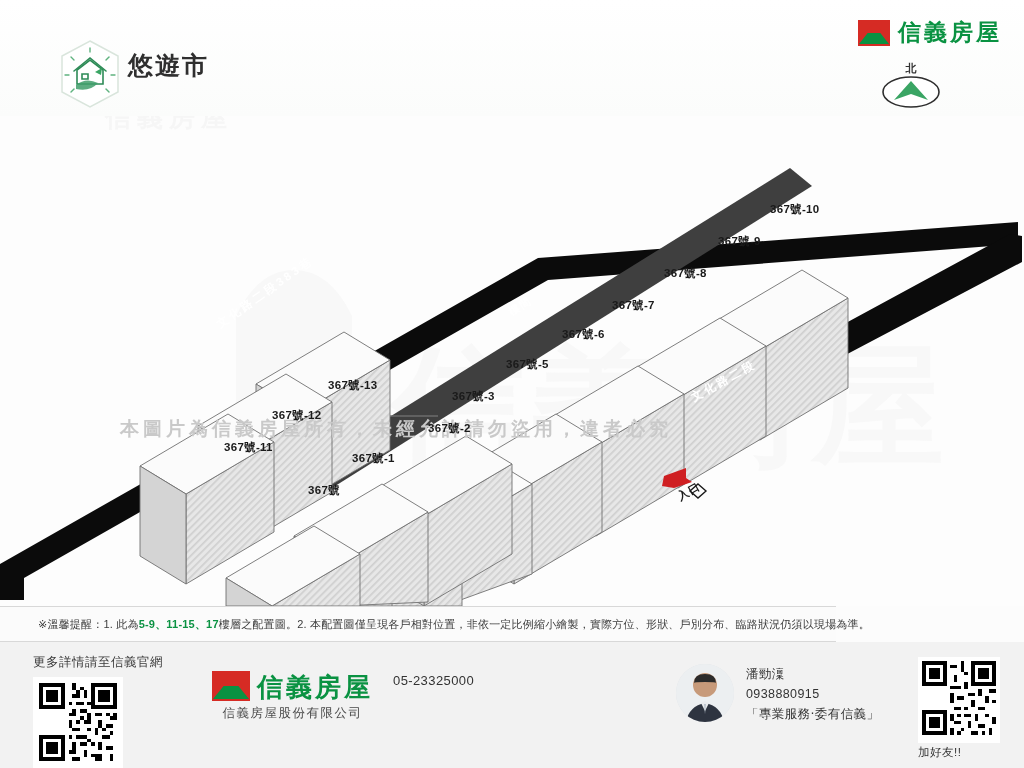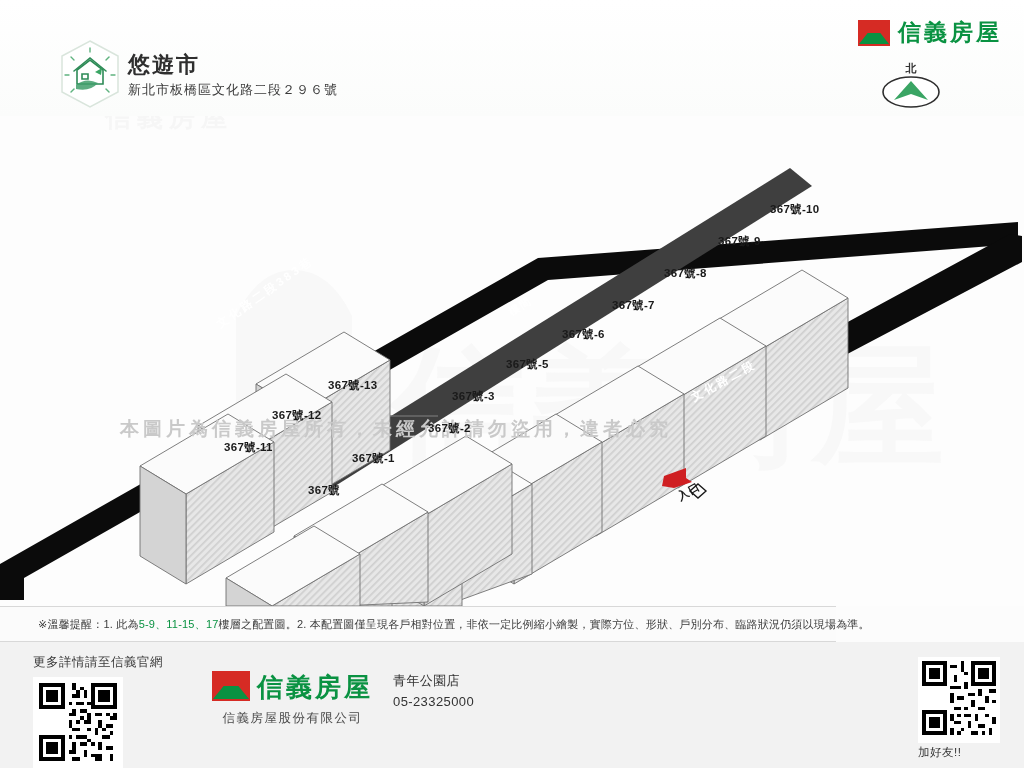--- a/index.html
+++ b/index.html
@@ -20,21 +20,21 @@
   .header {
     position: absolute; left: 0; top: 0; width: 1024px; height: 116px;
     background: linear-gradient(180deg,#ffffff 0%,#fbfcfb 100%);
     z-index: 6;
   }
   .brand-badge {
     position: absolute; left: 55px; top: 38px; width: 70px; height: 72px;
   }
   .brand-text { position: absolute; left: 128px; top: 52px; }
   .brand-title {
-    font-size: 22px; font-weight: bold; color: #2f2f2f; letter-spacing: 2px;
+    font-size: 25px; font-weight: bold; color: #2f2f2f; letter-spacing: 2px;
     line-height: 26px;
   }
   .brand-addr {
     font-size: 13px; color: #3a3a3a; letter-spacing: 1px; margin-top: 3px;
   }
   .sinyi-logo-top {
     position: absolute; right: 22px; top: 17px;
     display: flex; align-items: center; gap: 8px;
   }
   .sinyi-mark { width: 32px; height: 26px; }
@@ -87,38 +87,38 @@
   
   .notice {
     position: absolute; left: 0; top: 606px; width: 836px; height: 36px;
     border-top: 1px solid #d8d8d8; border-bottom: 1px solid #d8d8d8;
     background: #fbfbfb;
     display: flex; align-items: center;
     padding-left: 38px;
     font-size: 11px; color: #3b3b3b; letter-spacing: .2px;
     white-space: nowrap; z-index: 5;
   }
-  .hl { color: #0a9242; font-weight: normal; }
+  .hl { color: #0a9242; font-weight: bold; }
 
   
   .footer {
     position: absolute; left: 0; top: 642px; width: 1024px; height: 126px;
     background: #f2f2f2; z-index: 5;
   }
   .foot-left { position: absolute; left: 33px; top: 12px; }
   .foot-left-cap { font-size: 12.5px; color: #3b3b3b; letter-spacing: .5px; }
   .qr { background: #fff; padding: 6px; display: inline-block; margin-top: 6px; }
   .qr-r { background: #fff; padding: 4px; display: inline-block; }
 
   .foot-co {
     position: absolute; left: 212px; top: 28px; text-align: center;
   }
   .foot-co-logo { display: flex; align-items: center; gap: 7px; justify-content: center; }
   .foot-co-word { font-size: 26px; font-weight: bold; color: #0a9242; letter-spacing: 3px; }
-  .foot-co-sub { font-size: 12.5px; color: #4a4a4a; letter-spacing: 1.5px; margin-top: 5px; }
+  .foot-co-sub { font-size: 12.5px; color: #4a4a4a; letter-spacing: 1.5px; }
 
   .foot-store {
     position: absolute; left: 393px; top: 670px;
     font-size: 13px; color: #333; line-height: 21px; letter-spacing: .4px;
   }
   .foot-agent {
     position: absolute; left: 676px; top: 664px;
     display: flex; gap: 12px; align-items: flex-start;
   }
   .avatar {
@@ -155,21 +155,20 @@
           <path d="M10 37 L14 37"></path>
             <path d="M60 37 L56 37"></path>
           <path d="M16 54 L19 51"></path>
             <path d="M54 54 L51 51"></path>
         </g>
       </svg>
     </div>
 
     <div class="brand-text">
       <div class="brand-title">悠遊市</div>
-      <div class="brand-addr">新北市板橋區文化路二段２９６號</div>
     </div>
 
     <div class="sinyi-logo-top">
       <span class="sinyi-mark">
         <svg viewBox="0 0 32 26" width="32" height="26">
           <rect x="0" y="0" width="32" height="26" fill="#d62b24"></rect>
           <path d="M16 5 L31 24 L1 24 Z" fill="#0a9242"></path>
           <path d="M16 3 L26 13 L6 13 Z" fill="#d62b24"></path>
         </svg>
       </span>
@@ -590,24 +589,40 @@
             <path d="M19 6 L37 28 L1 28 Z" fill="#0a9242"></path>
             <path d="M19 3 L31 15 L7 15 Z" fill="#d62b24"></path>
           </svg>
         </span>
         <span class="foot-co-word">信義房屋</span>
       </div>
       <div class="foot-co-sub">信義房屋股份有限公司</div>
     </div>
 
     <div class="foot-store" style="position:absolute;left:393px;top:28px;">
-      <div>青年公園店</div>
       <div>05-23325000</div>
     </div>
 
+    <div class="foot-agent" style="position:absolute;left:676px;top:22px;">
+      <div class="avatar">
+        <svg viewBox="0 0 58 58" width="58" height="58">
+          <rect width="58" height="58" fill="#eceff1"></rect>
+          <circle cx="29" cy="21" r="12" fill="#c79a7a"></circle>
+          <path d="M29 10 q-11 0 -11 9 q0 -1 11 -1 q11 0 11 1 q0 -9 -11 -9z" fill="#2b2b2b"></path>
+          <path d="M10 58 q3 -16 19 -19 q16 3 19 19 z" fill="#2e3440"></path>
+          <path d="M25 39 l4 8 l4 -8 l-4 -2 z" fill="#e8eaec"></path>
+          <path d="M28 40 l1 10 l1 -10 z" fill="#b9c2cc"></path>
+        </svg>
+      </div>
+      <div class="agent-txt">
+        <div>潘勁澟</div>
+        <div>0938880915</div>
+        <div>「專業服務‧委有信義」</div>
+      </div>
+    </div>
 
     <div class="foot-right" style="position:absolute;left:918px;top:15px;width:92px;">
       <div class="qr-r">
         <svg width="74" height="74" viewBox="0 0 21 21" shape-rendering="crispEdges">
           <rect width="21" height="21" fill="#fff"></rect>
           <g fill="#000">
             <rect x="0" y="0" width="7" height="1"></rect>
               <rect x="0" y="6" width="7" height="1"></rect>
             <rect x="0" y="0" width="1" height="7"></rect>
               <rect x="6" y="0" width="1" height="7"></rect>

